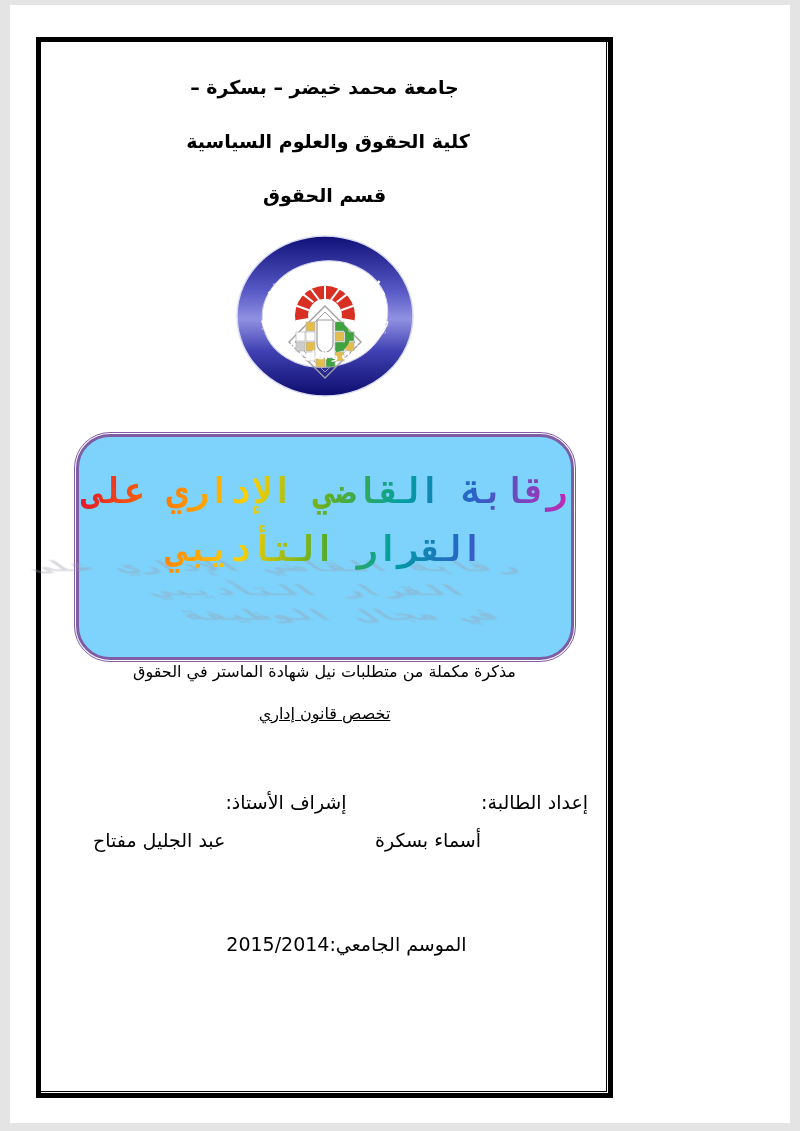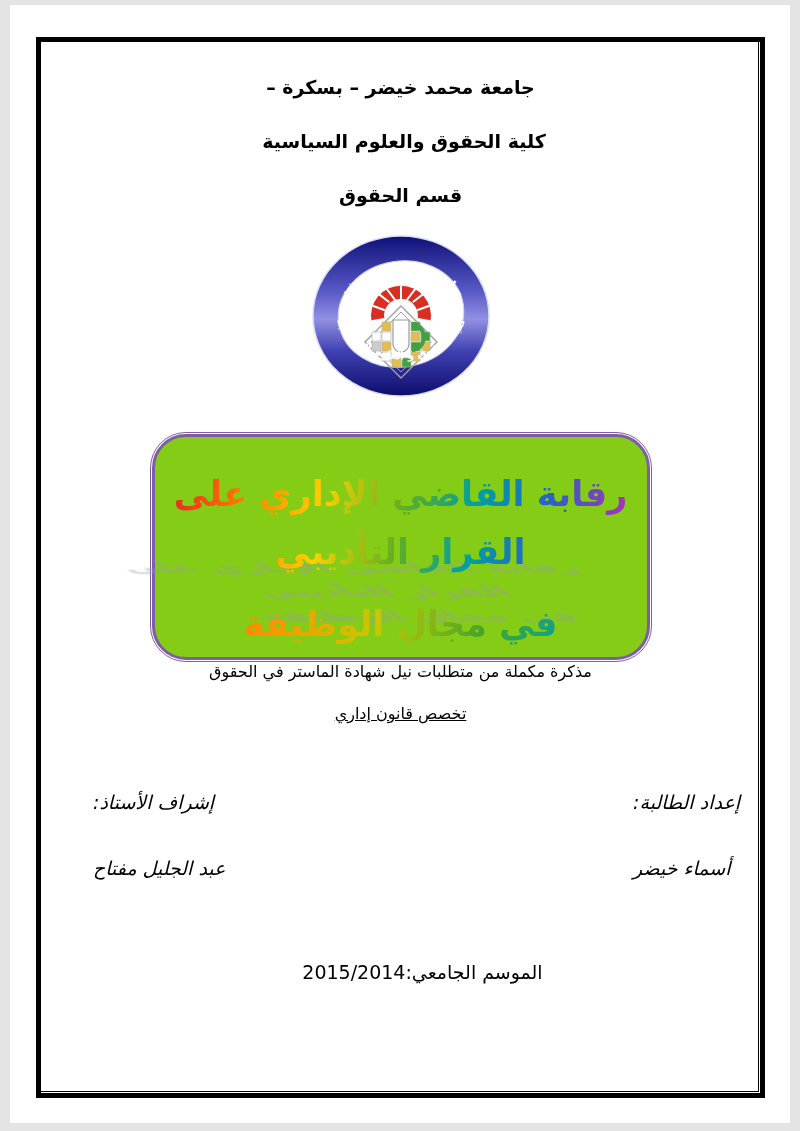--- a/index.html
+++ b/index.html
@@ -10,21 +10,21 @@
     position:relative;
     overflow:hidden;
   }
   .sheet{
     position:absolute;left:10px;top:5px;
     width:780px;height:1118px;
     background:#ffffff;
   }
   .frame{
     position:absolute;left:26px;top:32px;
-    width:729px;height:1061px;
+    width:577px;height:1061px;
     border:5px solid #000;
     box-sizing:border-box;
   }
   
   .frame::after{
     content:"";position:absolute;
     top:0;left:0;right:1px;bottom:1px;
     border-right:1px solid #000;
     border-bottom:1px solid #000;
     pointer-events:none;
@@ -43,21 +43,22 @@
   .logo-wrap{margin-top:22px;text-align:center;line-height:0;}
 
   .title-box{
     margin:32px auto 0 auto;
     width:492px;height:220px;
     border:3px solid #7e5da5;
     outline:1px solid #7e5da5;
     outline-offset:1px;
     border-radius:34px;
     position:relative;
-    background:#84cc16;
+    background:#7dd3fc;
+    font-family:Liberation Mono, monospace;
   }
   .wordart{
     position:relative;z-index:2;
     direction:rtl;text-align:center;
     font-weight:bold;
   }
   .wa-line{
     background-clip:text;-webkit-background-clip:text;
     color:transparent;-webkit-text-fill-color:transparent;
     display:block;
@@ -92,21 +93,21 @@
   .desc.d1{}
   .desc.d2{margin-top:18px;text-decoration:underline;}
 
   .credits{
     margin-top:62px;
     display:flex;justify-content:space-between;
     direction:rtl;
     padding:0 20px 0 52px; 
     font-size:19px;color:#000;
   }
-  .credit-col{display:flex;flex-direction:column;font-style:italic;}
+  .credit-col{display:flex;flex-direction:row;}
   .credit-col.student{text-align:left;}
   .credit-col.supervisor{text-align:left;}
   .credit-label,.credit-name{line-height:28px;display:block;}
   .credit-name{margin-top:38px;}
 
   .footer-line{
     margin-top:76px;
     direction:rtl;text-align:center;
     font-size:19px;line-height:28px;color:#000;padding-left:44px;
   }
@@ -186,35 +187,34 @@
           </text>
           <text fill="#ffffff" font-size="10.5" font-weight="bold" font-family="DejaVu Sans, sans-serif">
             <textPath href="#arcBot" startOffset="50%" text-anchor="middle">كلية الحقوق و العلوم السياسية</textPath>
           </text>
         </svg>
       </div>
 
       <div class="title-box">
         <div class="wordart">
           <span class="wa-line wa-line1">رقابة القاضي الإداري على القرار التأديبي</span>
-          <span class="wa-line wa-line2">في مجال الوظيفة</span>
         </div>
         <div class="wa-shadow">
           <span class="s1">رقابة القاضي الإداري على القرار التأديبي</span>
           <span class="s2">في مجال الوظيفة</span>
         </div>
       </div>
 
       <div class="desc d1">مذكرة مكملة من متطلبات نيل شهادة الماستر في الحقوق</div>
       <div class="desc d2">تخصص قانون إداري</div>
 
       <div class="credits">
         <div class="credit-col student">
           <span class="credit-label">إعداد الطالبة:</span>
-          <span class="credit-name">أسماء خيضر</span>
+          <span class="credit-name">أسماء بسكرة</span>
         </div>
         <div class="credit-col supervisor">
           <span class="credit-label">إشراف الأستاذ:</span>
           <span class="credit-name">عبد الجليل مفتاح</span>
         </div>
       </div>
 
       <div class="footer-line">الموسم الجامعي:2015/2014</div>
 
     </div>

